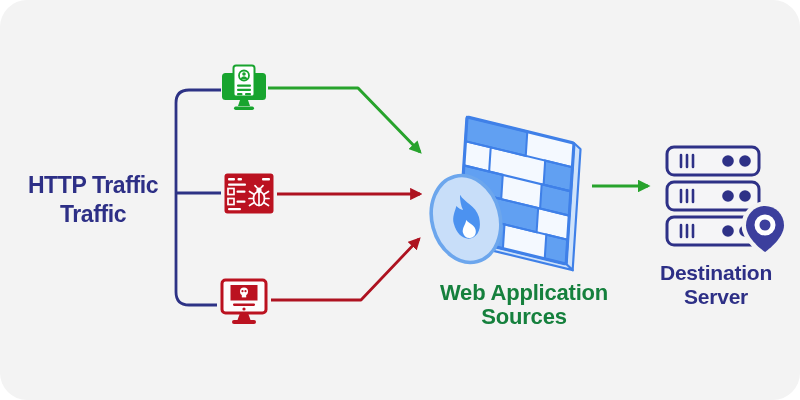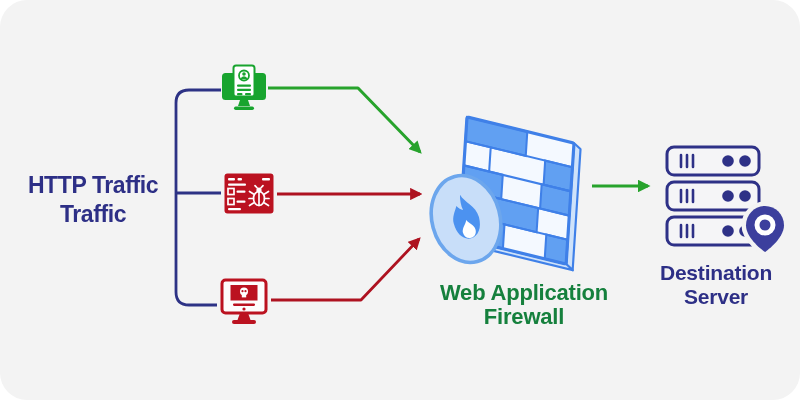--- a/index.html
+++ b/index.html
@@ -164,21 +164,21 @@
     </g>
     <g>
       <path d="M105 66 C115.5 66 124 74.6 124 85.2 C124 99 105 112 105 112 C105 112 86 99 86 85.2 C86 74.6 94.5 66 105 66 Z" stroke-width="9" fill="none" stroke="#f3f3f3"></path>
       <path d="M105 66 C115.5 66 124 74.6 124 85.2 C124 99 105 112 105 112 C105 112 86 99 86 85.2 C86 74.6 94.5 66 105 66 Z" fill="#3c3f9d"></path>
       <circle cx="105" cy="85" r="8" fill="none" stroke-width="5" stroke="#ffffff"></circle>
     </g>
   </svg>
 
   <div class="label label-waf" style="color: #15803d;">
     <div>Web Application</div>
-    <div>Firewall</div>
+    <div>Sources</div>
   </div>
 
   <div class="label label-dest" style="color: rgb(45, 47, 134);">
     <div>Destination</div>
     <div>Server</div>
   </div>
 
 </div>
 
 </body></html>

